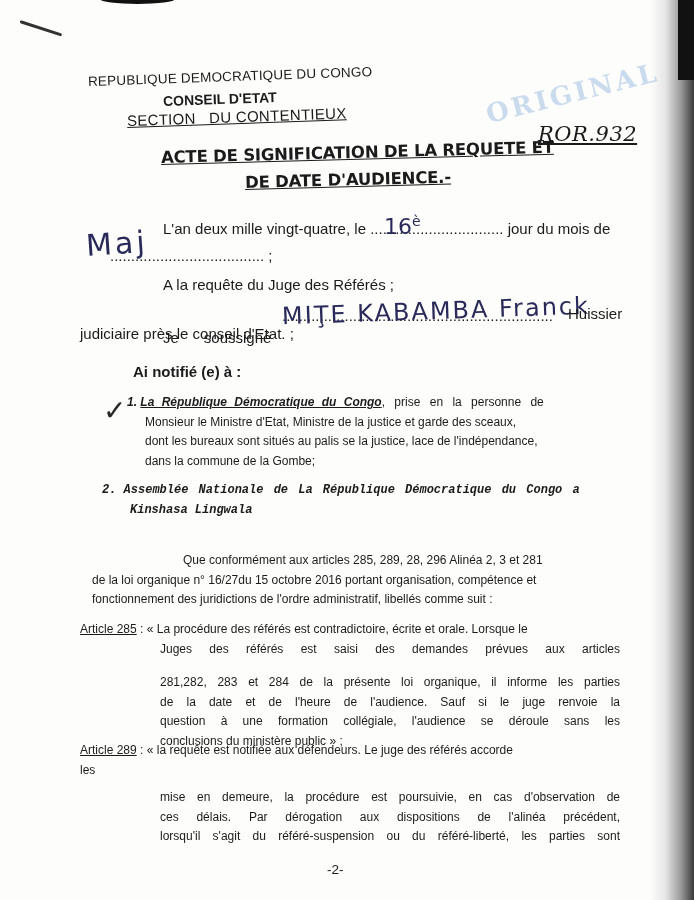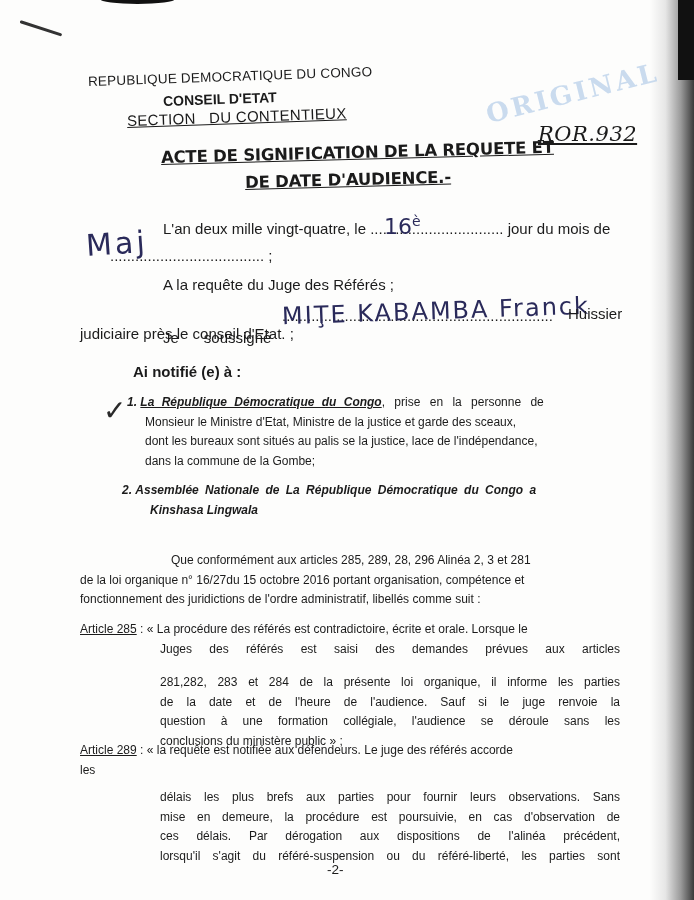--- a/index.html
+++ b/index.html
@@ -85,26 +85,26 @@
   <div class="para" style="left:127px; top:393px; width:488px;">
     <div style="white-space:nowrap;">
       <span class="bi">1.</span>
       <span class="u" style="font-style:italic; font-weight:bold; word-spacing:4px;">La République Démocratique du Congo</span><span style="word-spacing:6px;">, prise en la personne de</span>
     </div>
     <div style="padding-left:18px;">Monsieur le  Ministre d'Etat, Ministre de la justice et garde des sceaux,</div>
     <div style="padding-left:18px;">dont les bureaux  sont situés au palis se la justice, lace de l'indépendance,</div>
     <div style="padding-left:18px;">dans la commune de la Gombe;</div>
   </div>
 
-  <div class="para bi" style="left:122px; top:481px; width:500px;">
+  <div class="para bi" style="left:102px; top:481px; width:500px;font-family:Liberation Mono, monospace;">
     <div style="white-space:nowrap;"><span>2.</span> <span style="word-spacing:3px;">Assemblée Nationale de La République Démocratique du Congo a</span></div>
     <div style="padding-left:28px;">Kinshasa Lingwala</div>
   </div>
 
-  <div class="para" style="left:80px; top:551px; width:540px;">
+  <div class="para" style="left:92px; top:551px; width:540px;">
     <div style="padding-left:91px; white-space:nowrap;">Que conformément aux articles 285, 289, 28, 296 Alinéa 2, 3 et 281</div>
     <div style="white-space:nowrap;">de la loi organique n° 16/27du 15 octobre 2016 portant organisation, compétence et</div>
     <div style="white-space:nowrap;">fonctionnement des juridictions de l'ordre administratif, libellés comme suit :</div>
   </div>
 
   <div class="para" style="left:80px; top:620px; width:540px;">
     <div style="white-space:nowrap;">
       <span class="u">Article 285</span><span style="white-space:pre;"> : </span><span>« La procédure des référés est contradictoire, écrite et orale.  Lorsque le</span>
     </div>
     <div style="padding-left:80px; text-align:justify; text-align-last:justify;">Juges des référés est saisi des demandes prévues aux articles</div>
@@ -113,20 +113,19 @@
     <div style="padding-left:80px; text-align:justify; text-align-last:justify;">question à une formation collégiale, l'audience se déroule sans les</div>
     <div style="padding-left:80px;">conclusions du ministère public » ;</div>
   </div>
 
   <div class="para" style="left:80px; top:741px; width:540px;">
     <div style="white-space:nowrap;">
       <span class="u">Article 289</span><span style="white-space:pre;"> : </span><span>« la requête est notifiée aux défendeurs.  Le juge des référés accorde</span>
     </div>
     <div>les</div>
     <div style="height:8px;"></div>
-    <div style="padding-left:80px; text-align:justify; text-align-last:justify;">délais les plus brefs aux parties pour fournir leurs observations.  Sans</div>
     <div style="padding-left:80px; text-align:justify; text-align-last:justify;">mise en demeure, la procédure est poursuivie, en cas d'observation de</div>
     <div style="padding-left:80px; text-align:justify; text-align-last:justify;">ces délais.  Par dérogation aux dispositions de l'alinéa précédent,</div>
     <div style="padding-left:80px; text-align:justify; text-align-last:justify;">lorsqu'il s'agit du référé-suspension ou du référé-liberté, les parties sont</div>
   </div>
 
   <div class="abs pagenum">-2-</div>
 </div>
 
 </body></html>

